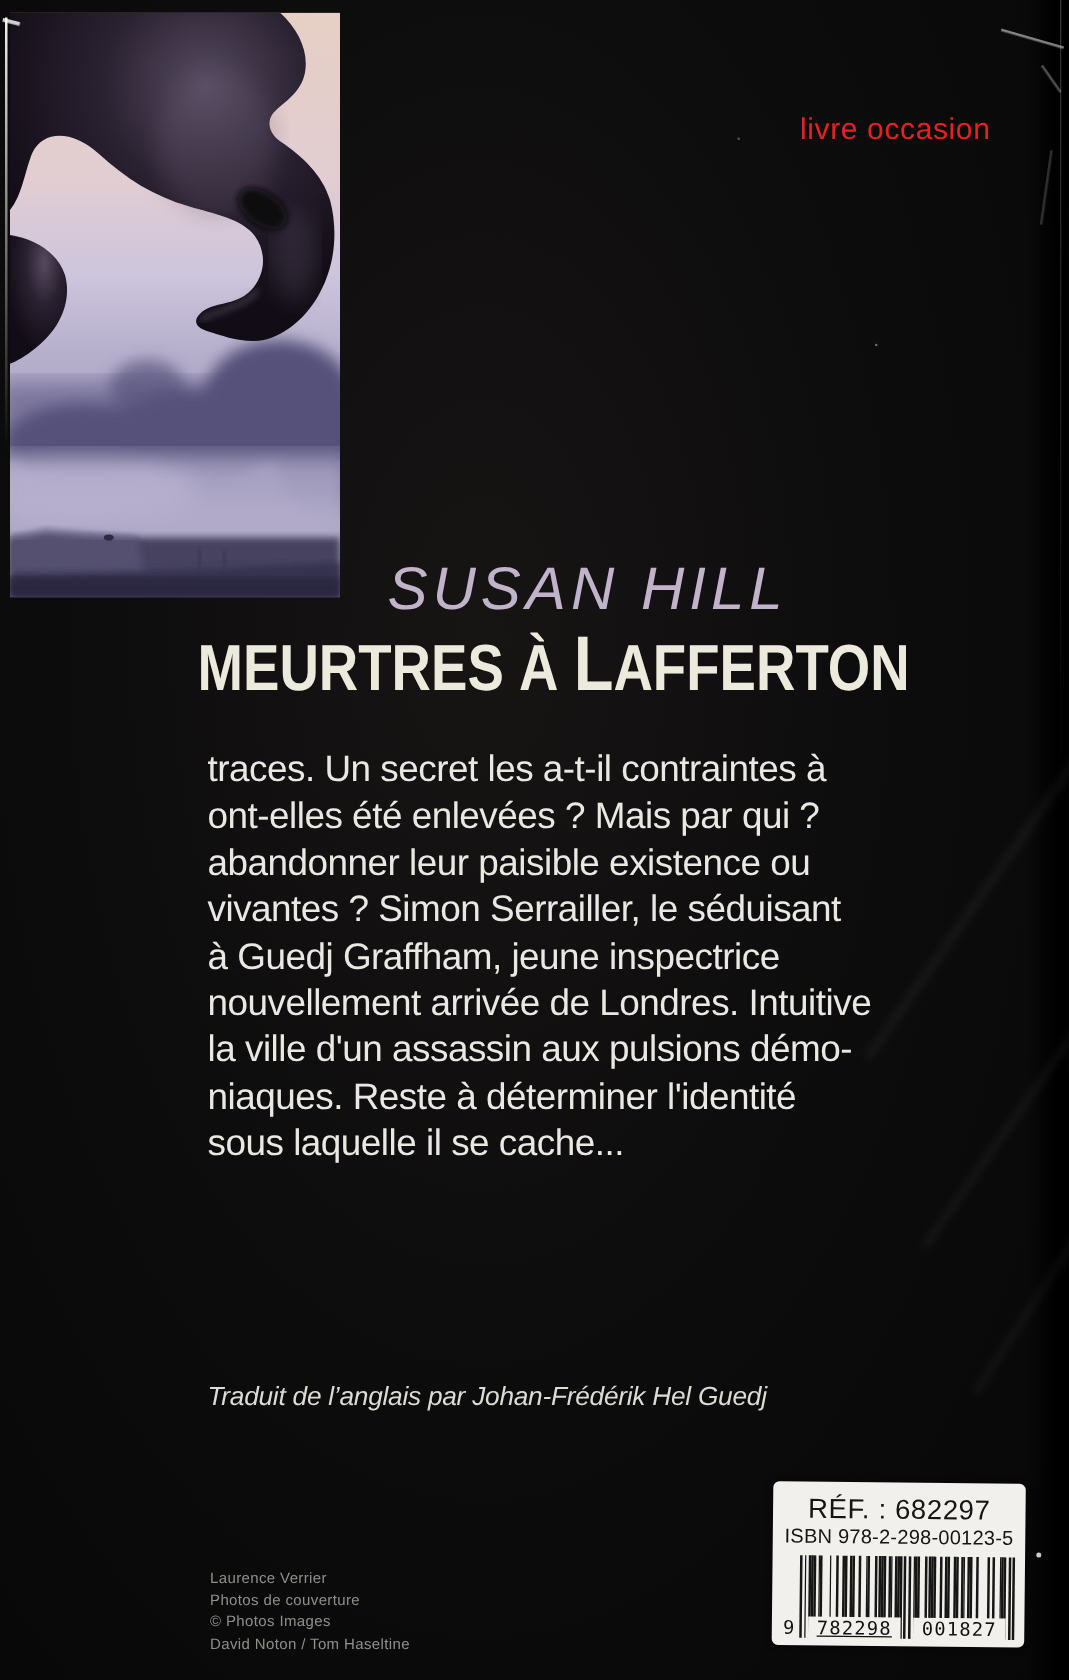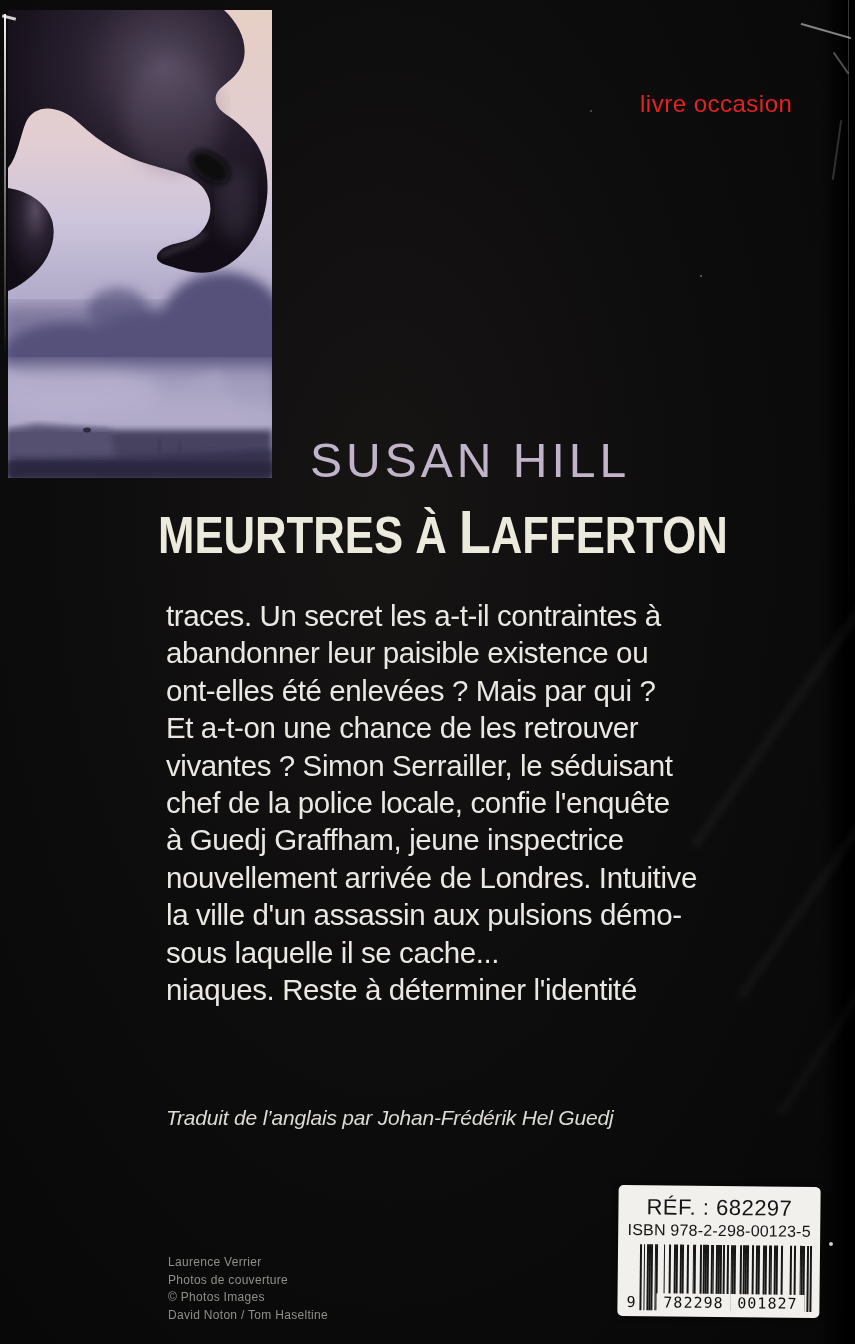--- a/index.html
+++ b/index.html
@@ -12,21 +12,21 @@
   .photo{position:absolute;left:8px;top:10px;width:264px;height:468px;overflow:hidden;}
   .spine-line{
     position:absolute;left:4px;top:14px;width:2px;height:345px;
     background:linear-gradient(to bottom,rgba(255,255,255,.95),rgba(255,255,255,.55) 40%,rgba(255,255,255,0));
     filter:blur(.4px);
   }
   .corner-mark{position:absolute;left:2px;top:16px;width:14px;height:3px;background:rgba(255,255,255,.8);transform:rotate(14deg);filter:blur(.5px);}
   
   .sticker{position:absolute;left:640px;top:90px;font-size:24px;letter-spacing:.5px;color:#e32222;}
   
-  .author{position:absolute;left:310px;top:433px;font-size:48px;letter-spacing:4px;color:#c1b3ca;white-space:nowrap;}
+  .author{position:absolute;left:310px;top:444px;font-size:48px;letter-spacing:4px;color:#c1b3ca;white-space:nowrap;font-style:italic;}
   .title{
     position:absolute;left:158px;top:500px;font-weight:bold;font-size:52px;line-height:64px;
     color:#ece9dd;white-space:nowrap;transform:scaleX(.84);transform-origin:left center;letter-spacing:0;
   }
   .title .big-initial{font-size:62px;}
   
   .synopsis{position:absolute;left:166px;top:597px;color:#e9e8e3;font-size:29.5px;line-height:37.4px;letter-spacing:-.4px;}
   .synopsis .line{white-space:nowrap;}
   .dropcap{color:#b5a8c2;}
   
@@ -42,21 +42,21 @@
   .label .ref{margin-top:9px;font-size:22px;letter-spacing:.5px;}
   .label .isbn{margin-top:1px;font-size:16px;letter-spacing:.2px;}
   .barcode{position:relative;margin:5px auto 0;width:186px;height:66px;}
   .bars{position:absolute;left:14px;top:0;width:172px;height:66px;display:flex;}
   .bars .bar{flex:1;}
   .bars .on{background:#161616;}
   .bars .off{background:transparent;}
   .digits{position:absolute;left:0;right:0;bottom:0;height:18px;font-family:"DejaVu Sans Mono",monospace;font-size:15px;color:#111;}
   .digits .first{position:absolute;left:1px;bottom:-1px;}
   .digits .g1,.digits .g2{position:absolute;bottom:-1px;width:74px;background:#f1f0ec;letter-spacing:1px;}
-  .digits .g1{left:31px;}
+  .digits .g1{left:21px;text-decoration:underline;}
   .digits .g2{left:105px;}
   
   .fold-right{position:absolute;right:0;top:0;bottom:0;width:34px;background:linear-gradient(to right,rgba(0,0,0,0),#000 70%);}
   .edge-line{position:absolute;right:6px;top:0;width:1px;height:640px;background:linear-gradient(to bottom,rgba(160,160,160,.35),rgba(160,160,160,0));}
   .scratch{position:absolute;background:rgba(235,235,235,.55);filter:blur(.6px);}
   .s1{left:800px;top:30px;width:52px;height:2px;transform:rotate(16deg);}
   .s2{left:828px;top:62px;width:26px;height:2px;transform:rotate(55deg);opacity:.6;}
   .s3{left:836px;top:120px;width:2px;height:60px;opacity:.35;transform:rotate(8deg);}
   .glare{position:absolute;background:rgba(220,220,225,.05);filter:blur(3px);}
   .g-a{left:630px;top:720px;width:300px;height:7px;transform:rotate(-55deg);}
@@ -150,30 +150,28 @@
 
   <div class="sticker">livre occasion</div>
 
   <div class="author">SUSAN HILL</div>
 
   <div class="title"><span>MEURTRES À </span><span class="big-initial">L</span><span>AFFERTON</span></div>
 
   <div class="synopsis">
     <div>
         <div class="line">traces. Un secret les a-t-il contraintes à</div>
+        <div class="line">ont-elles été enlevées ? Mais par qui ?</div>
         <div class="line">abandonner leur paisible existence ou</div>
-        <div class="line">ont-elles été enlevées ? Mais par qui ?</div>
-        <div class="line">Et a-t-on une chance de les retrouver</div>
         <div class="line">vivantes ? Simon Serrailler, le séduisant</div>
-        <div class="line">chef de la police locale, confie l'enquête</div>
         <div class="line">à Guedj Graffham, jeune inspectrice</div>
         <div class="line">nouvellement arrivée de Londres. Intuitive</div>
         <div class="line">la ville d'un assassin aux pulsions démo-</div>
+        <div class="line">niaques. Reste à déterminer l'identité</div>
         <div class="line">sous laquelle il se cache...</div>
-        <div class="line">niaques. Reste à déterminer l'identité</div>
       </div>
   </div>
 
   <div class="translator">Traduit de l’anglais par Johan-Frédérik Hel Guedj</div>
 
   <div class="credits">
       <div class="credit-line">Laurence Verrier</div>
       <div class="credit-line">Photos de couverture</div>
       <div class="credit-line">© Photos Images</div>
       <div class="credit-line">David Noton / Tom Haseltine</div>

